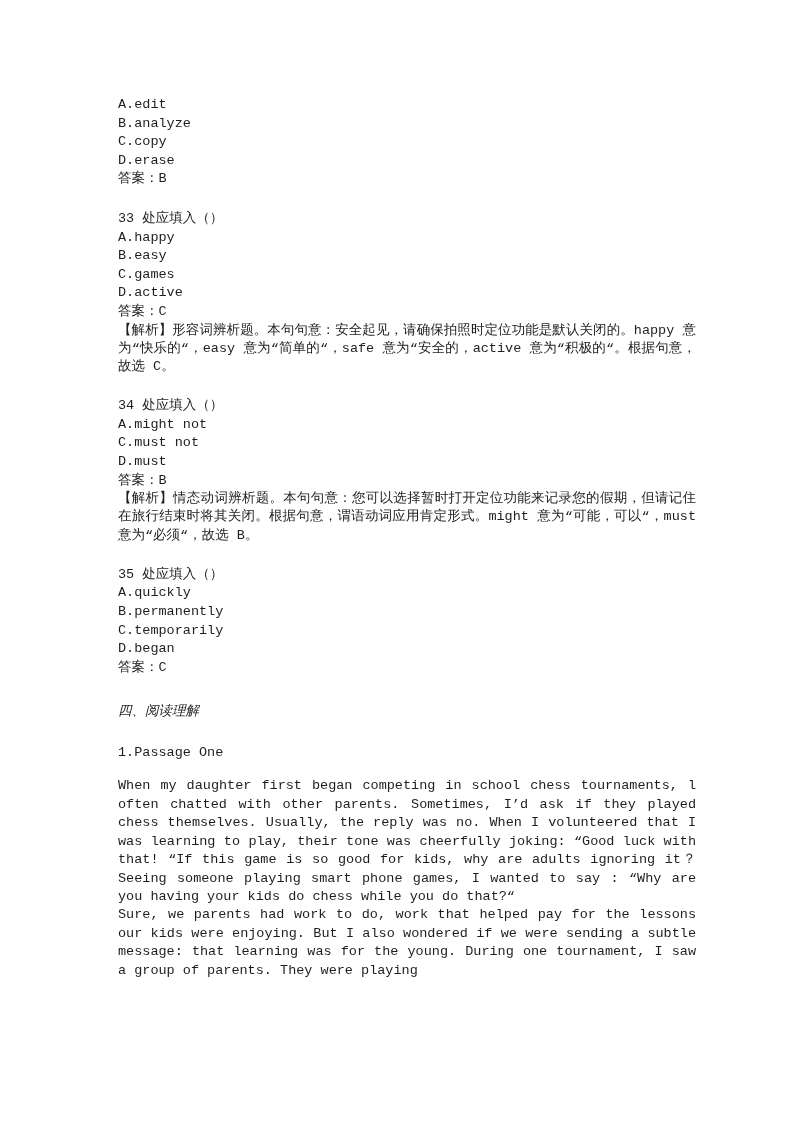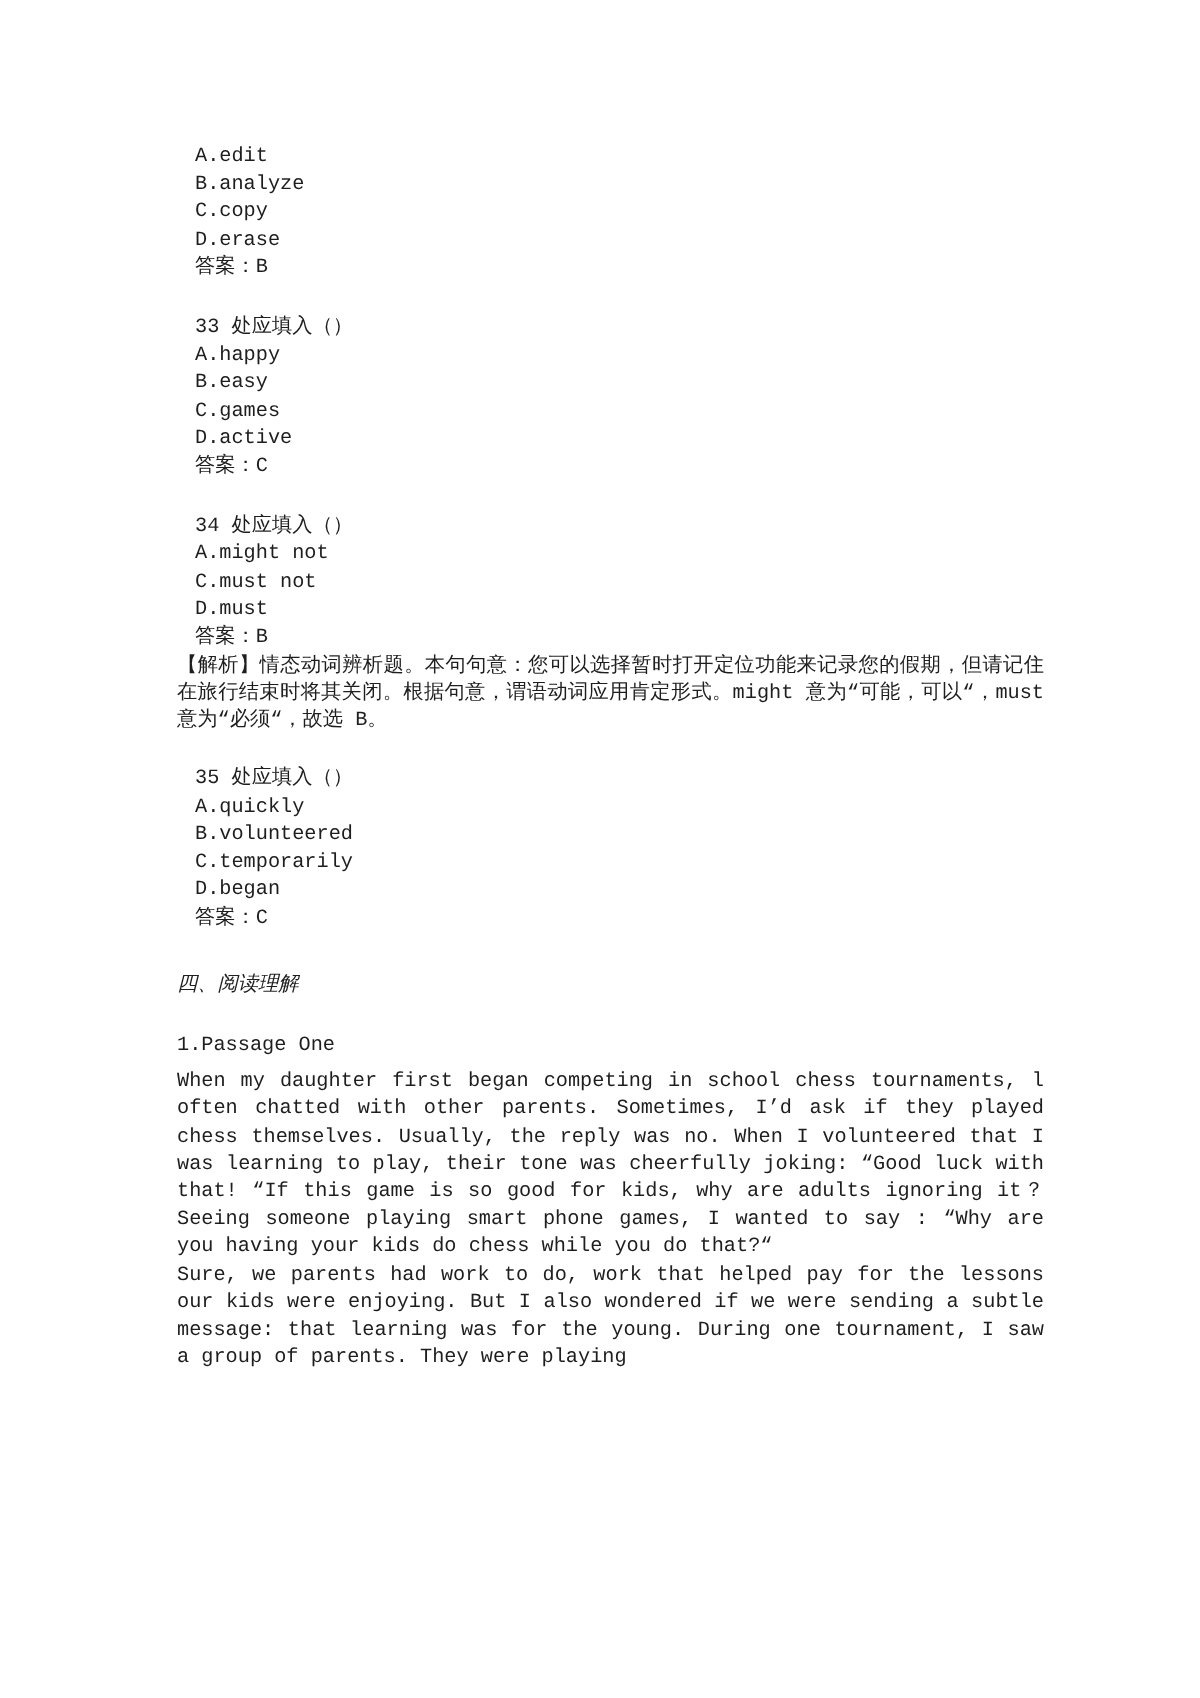--- a/index.html
+++ b/index.html
@@ -18,38 +18,37 @@
   .content {
     position: absolute;
     left: 118px;
     top: 96px;
     width: 578px;
     font-size: 13.5px;
   }
   .line {
     line-height: 18.6px;
     white-space: pre-wrap;
-    margin-left: 12px;
   }
   .analysis {
     margin: 0;
     line-height: 18.2px;
     text-align: justify;
   }
   .question {
     margin-bottom: 21px;
   }
   .section-heading {
     margin: 26px 0 22px 0;
     line-height: 18.6px;
     font-style: italic;
   }
   .passage-title {
     line-height: 18.6px;
-    margin-bottom: 5px;
+    margin-bottom: 15px;
   }
   .passage-paragraph {
     margin: 0;
     line-height: 18.4px;
     text-align: justify;
   }
 </style>
 </head>
 <body>
 
@@ -63,35 +62,36 @@
     <div class="line">答案：B</div>
   </section>
 
   <section class="question">
     <div class="line">33 处应填入（）</div>
     <div class="line">A.happy</div>
     <div class="line">B.easy</div>
     <div class="line">C.games</div>
     <div class="line">D.active</div>
     <div class="line">答案：C</div>
+    <p class="analysis">【解析】形容词辨析题。本句句意：安全起见，请确保拍照时定位功能是默认关闭的。happy 意为“快乐的“，easy 意为“简单的“，safe 意为“安全的，active 意为“积极的“。根据句意，故选 C。</p>
   </section>
 
   <section class="question">
     <div class="line">34 处应填入（）</div>
     <div class="line">A.might not</div>
     <div class="line">C.must not</div>
     <div class="line">D.must</div>
     <div class="line">答案：B</div>
     <p class="analysis">【解析】情态动词辨析题。本句句意：您可以选择暂时打开定位功能来记录您的假期，但请记住在旅行结束时将其关闭。根据句意，谓语动词应用肯定形式。might 意为“可能，可以“，must 意为“必须“，故选 B。</p>
   </section>
 
   <section class="question">
     <div class="line">35 处应填入（）</div>
     <div class="line">A.quickly</div>
-    <div class="line">B.volunteered</div>
+    <div class="line">B.permanently</div>
     <div class="line">C.temporarily</div>
     <div class="line">D.began</div>
     <div class="line">答案：C</div>
   </section>
 
   <div class="section-heading">四、阅读理解</div>
 
   <section>
     <div class="passage-title">1.Passage One</div>
     <p class="passage-paragraph">When my daughter first began competing in school chess tournaments, l often chatted with other parents. Sometimes, I’d ask if they played chess themselves. Usually, the reply was no. When I volunteered that I was learning to play, their tone was cheerfully joking: “Good luck with that!  “If this game is so good for kids, why are adults ignoring it？Seeing someone playing smart phone games, I wanted to say : “Why are you having your kids do chess while you do that?“</p>

